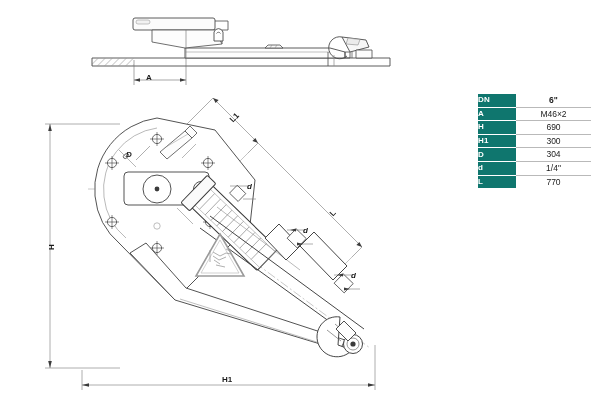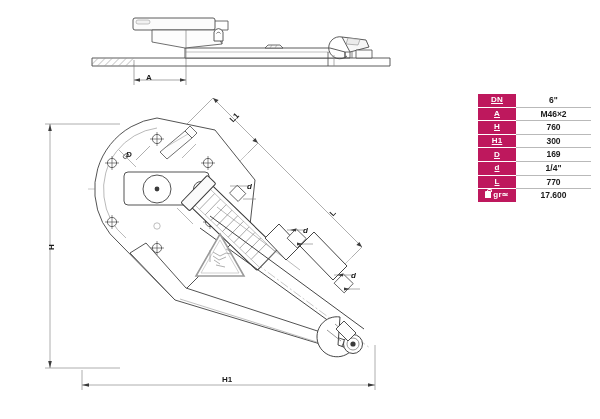--- a/index.html
+++ b/index.html
@@ -36,32 +36,29 @@
     top: 94px;
     width: 113px;
     border-collapse: collapse;
     font-size: 8.5px;
     line-height: 1;
   }
   .spec-table td {
     padding: 0;
     height: 12.6px;
     vertical-align: middle;
-    font-weight: bold;
   }
   .spec-table td.key {
     width: 38px;
-    background: #be185d;
+    background: #0f766e;
     color: #ffffff;
     font-weight: bold;
-    text-align: center;
     border-bottom: 1.2px solid #ffffff;
     letter-spacing: .2px;
     font-size: 8px;
-    text-decoration: underline;
   }
   .spec-table tr:last-child td.key {
     border-bottom: none;
   }
   .spec-table td.val {
     width: 75px;
     background: #ffffff;
     color: #1a1a1a;
     text-align: center;
     border-bottom: 1px solid #b9b9b9;
@@ -394,43 +391,34 @@
       <tr>
         <td class="key">DN</td>
         <td class="val">6"</td>
       </tr>
       <tr>
         <td class="key">A</td>
         <td class="val">M46×2</td>
       </tr>
       <tr>
         <td class="key">H</td>
-        <td class="val">760</td>
+        <td class="val">690</td>
       </tr>
       <tr>
         <td class="key">H1</td>
         <td class="val">300</td>
       </tr>
       <tr>
         <td class="key">D</td>
-        <td class="val">169</td>
+        <td class="val">304</td>
       </tr>
       <tr>
         <td class="key">d</td>
         <td class="val">1/4"</td>
       </tr>
       <tr>
         <td class="key">L</td>
         <td class="val">770</td>
       </tr>
-      <tr>
-        <td class="key">
-          <span class="key-weight">
-            <span class="weight-glyph"></span>
-            <span>gr≃</span>
-          </span>
-        </td>
-        <td class="val">17.600</td>
-      </tr>
     </tbody>
   </table>
 
 </div>
 
 </body></html>

